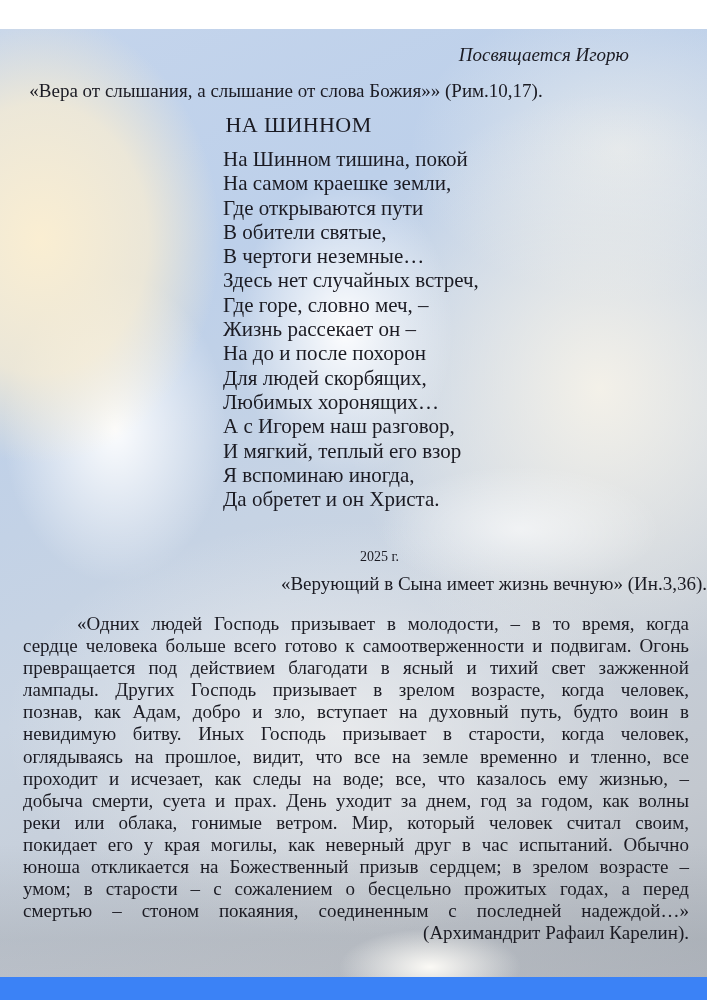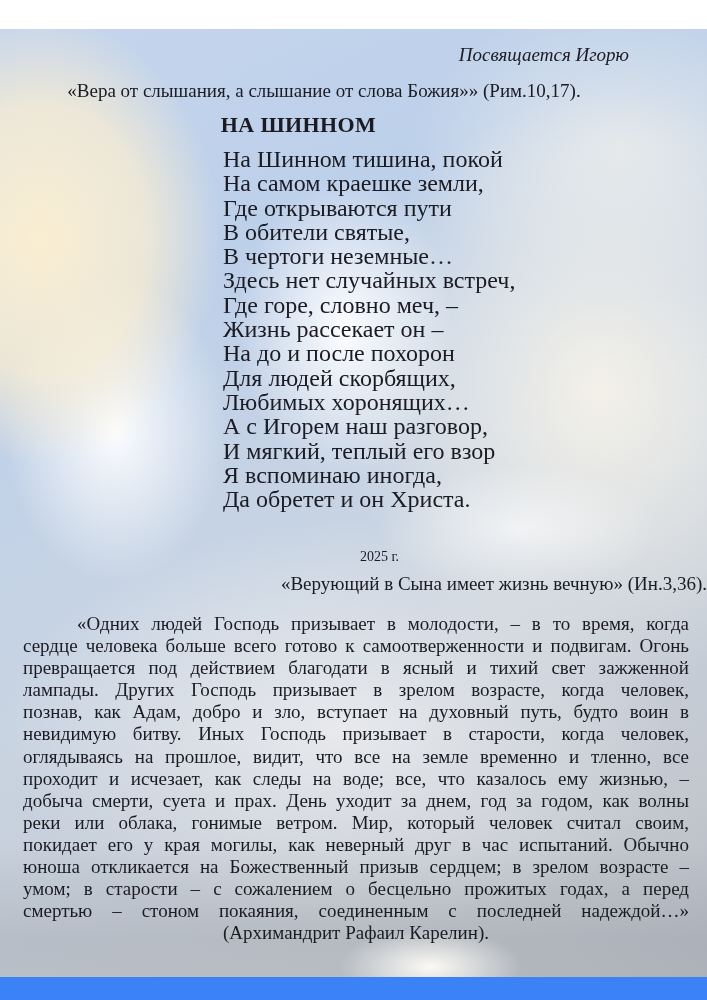--- a/index.html
+++ b/index.html
@@ -30,47 +30,47 @@
       linear-gradient(155deg, #c5d5ec 0%, #bdd0ea 25%, #c9d4e2 55%, #c3c8cf 85%, #b4bac2 100%);
   }
   .content { position: absolute; left: 0; top: 0; width: 707px; height: 1000px; }
 
   .dedication {
     position: absolute; top: 15px; left: 0; right: 78px;
     text-align: right; font-style: italic; font-size: 19px;
   }
   .epigraph-top {
     position: absolute; top: 51px; left: 0; width: 572px;
-    text-align: center; font-size: 19px; padding-left: 38px;
+    text-align: center; font-size: 19px;
   }
   .title {
     position: absolute; top: 83px; left: 0; width: 661px;
     box-sizing: border-box; padding-right: 64px;
-    text-align: center; font-size: 22px; font-weight: bold; letter-spacing: 0.4px;
+    text-align: center; font-size: 22px; font-weight: normal; letter-spacing: 0.4px;
   }
   .poem {
     position: absolute; top: 118px; left: 223px;
-    font-size: 24px; line-height: 24.3px; white-space: nowrap;
+    font-size: 21px; line-height: 24.3px; white-space: nowrap;
   }
   .year {
     position: absolute; top: 520px; left: 0; width: 707px;
     box-sizing: border-box; padding-left: 52px;
     text-align: center; font-size: 14px;
   }
   .epigraph-bottom {
     position: absolute; top: 544px; left: 0; width: 707px;
     text-align: right; font-size: 19px;
   }
   .prose {
     position: absolute; top: 584px; left: 23px; width: 666px;
     font-size: 19px; line-height: 22.1px;
   }
   .prose-line { text-align: justify; text-align-last: justify; }
   .prose-line:first-child { text-indent: 54px; }
-  .prose-last { text-align: center; }
+  .prose-last { text-align: right; }
 </style>
 </head>
 <body>
 
 <div class="page">
   <div class="sky"></div>
   <div class="content">
 
     <div class="dedication">Посвящается Игорю</div>
 

